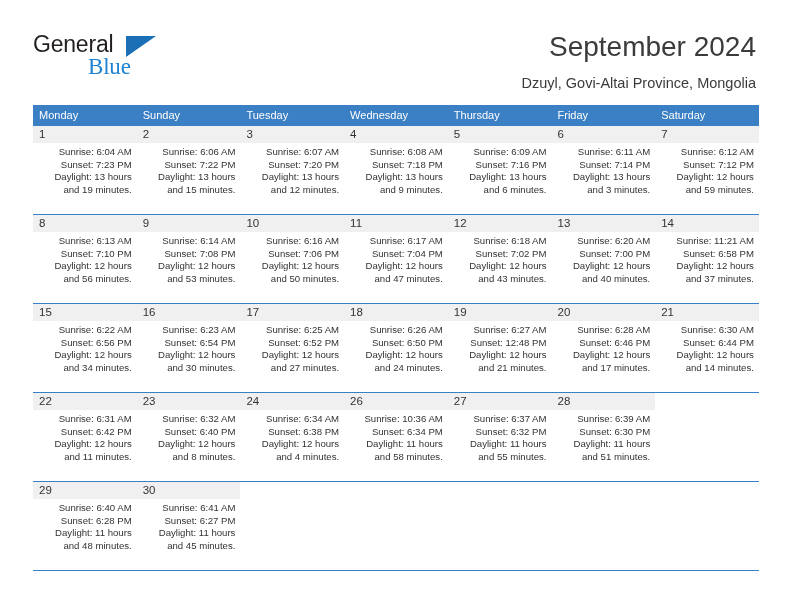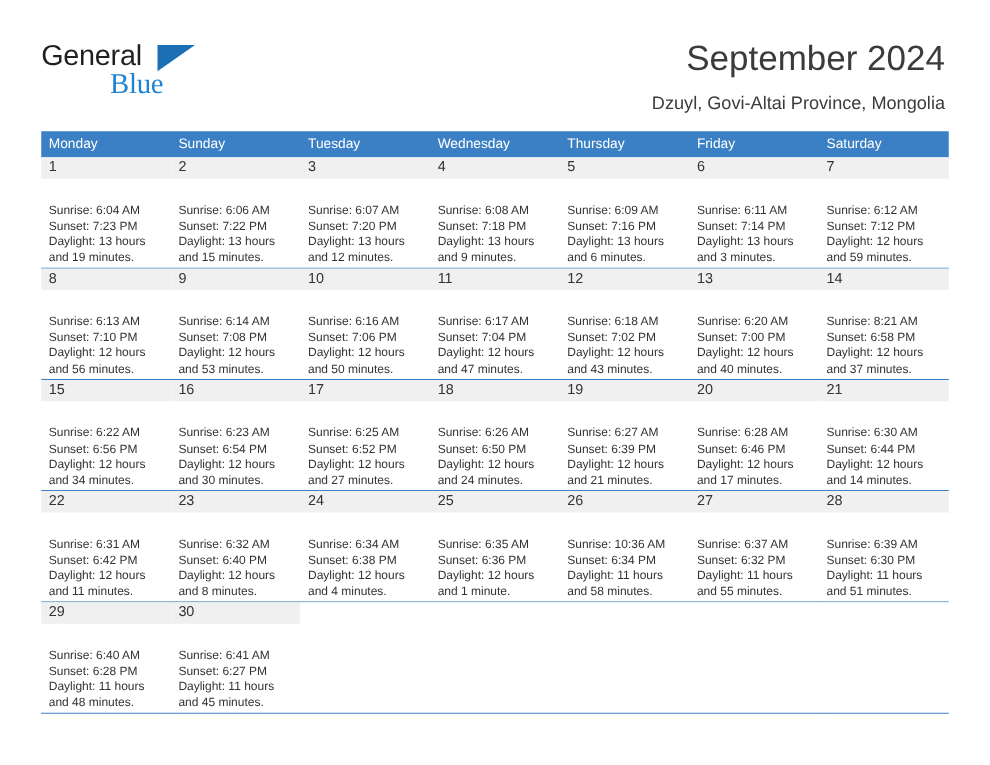--- a/index.html
+++ b/index.html
@@ -131,24 +131,25 @@
   }
   .daycell.empty .daynum-band { background: #ffffff; }
   .daynum {
     font-size: 11.5px;
     color: #333333;
     padding-left: 6px;
     line-height: 17px;
     display: block;
   }
   .info {
-    padding: 20px 5px 0 6px;
+    padding: 3px 5px 0 6px;
     font-size: 9.6px;
     line-height: 12.6px;
     color: #333333;
+    text-align: right;
   }
   .info div { white-space: nowrap; }
   .info .daylight { white-space: normal; }
 </style>
 </head>
 <body>
 
 <div class="page">
 
   <div class="header">
@@ -303,21 +304,21 @@
               <div>Sunrise: 6:20 AM</div>
               <div>Sunset: 7:00 PM</div>
               <div class="daylight">Daylight: 12 hours and 40 minutes.</div>
             </div>
           </div>
           <div class="daycell">
             <div class="daynum-band">
               <span class="daynum">14</span>
             </div>
             <div class="info">
-              <div>Sunrise: 8:21 AM</div>
+              <div>Sunrise: 11:21 AM</div>
               <div>Sunset: 6:58 PM</div>
               <div class="daylight">Daylight: 12 hours and 37 minutes.</div>
             </div>
           </div>
         </div>
         <div class="week">
           <div class="daycell">
             <div class="daynum-band">
               <span class="daynum">15</span>
             </div>
@@ -356,21 +357,21 @@
               <div>Sunset: 6:50 PM</div>
               <div class="daylight">Daylight: 12 hours and 24 minutes.</div>
             </div>
           </div>
           <div class="daycell">
             <div class="daynum-band">
               <span class="daynum">19</span>
             </div>
             <div class="info">
               <div>Sunrise: 6:27 AM</div>
-              <div>Sunset: 6:39 PM</div>
+              <div>Sunset: 12:48 PM</div>
               <div class="daylight">Daylight: 12 hours and 21 minutes.</div>
             </div>
           </div>
           <div class="daycell">
             <div class="daynum-band">
               <span class="daynum">20</span>
             </div>
             <div class="info">
               <div>Sunrise: 6:28 AM</div>
               <div>Sunset: 6:46 PM</div>
@@ -414,30 +415,20 @@
               <span class="daynum">24</span>
             </div>
             <div class="info">
               <div>Sunrise: 6:34 AM</div>
               <div>Sunset: 6:38 PM</div>
               <div class="daylight">Daylight: 12 hours and 4 minutes.</div>
             </div>
           </div>
           <div class="daycell">
             <div class="daynum-band">
-              <span class="daynum">25</span>
-            </div>
-            <div class="info">
-              <div>Sunrise: 6:35 AM</div>
-              <div>Sunset: 6:36 PM</div>
-              <div class="daylight">Daylight: 12 hours and 1 minute.</div>
-            </div>
-          </div>
-          <div class="daycell">
-            <div class="daynum-band">
               <span class="daynum">26</span>
             </div>
             <div class="info">
               <div>Sunrise: 10:36 AM</div>
               <div>Sunset: 6:34 PM</div>
               <div class="daylight">Daylight: 11 hours and 58 minutes.</div>
             </div>
           </div>
           <div class="daycell">
             <div class="daynum-band">

